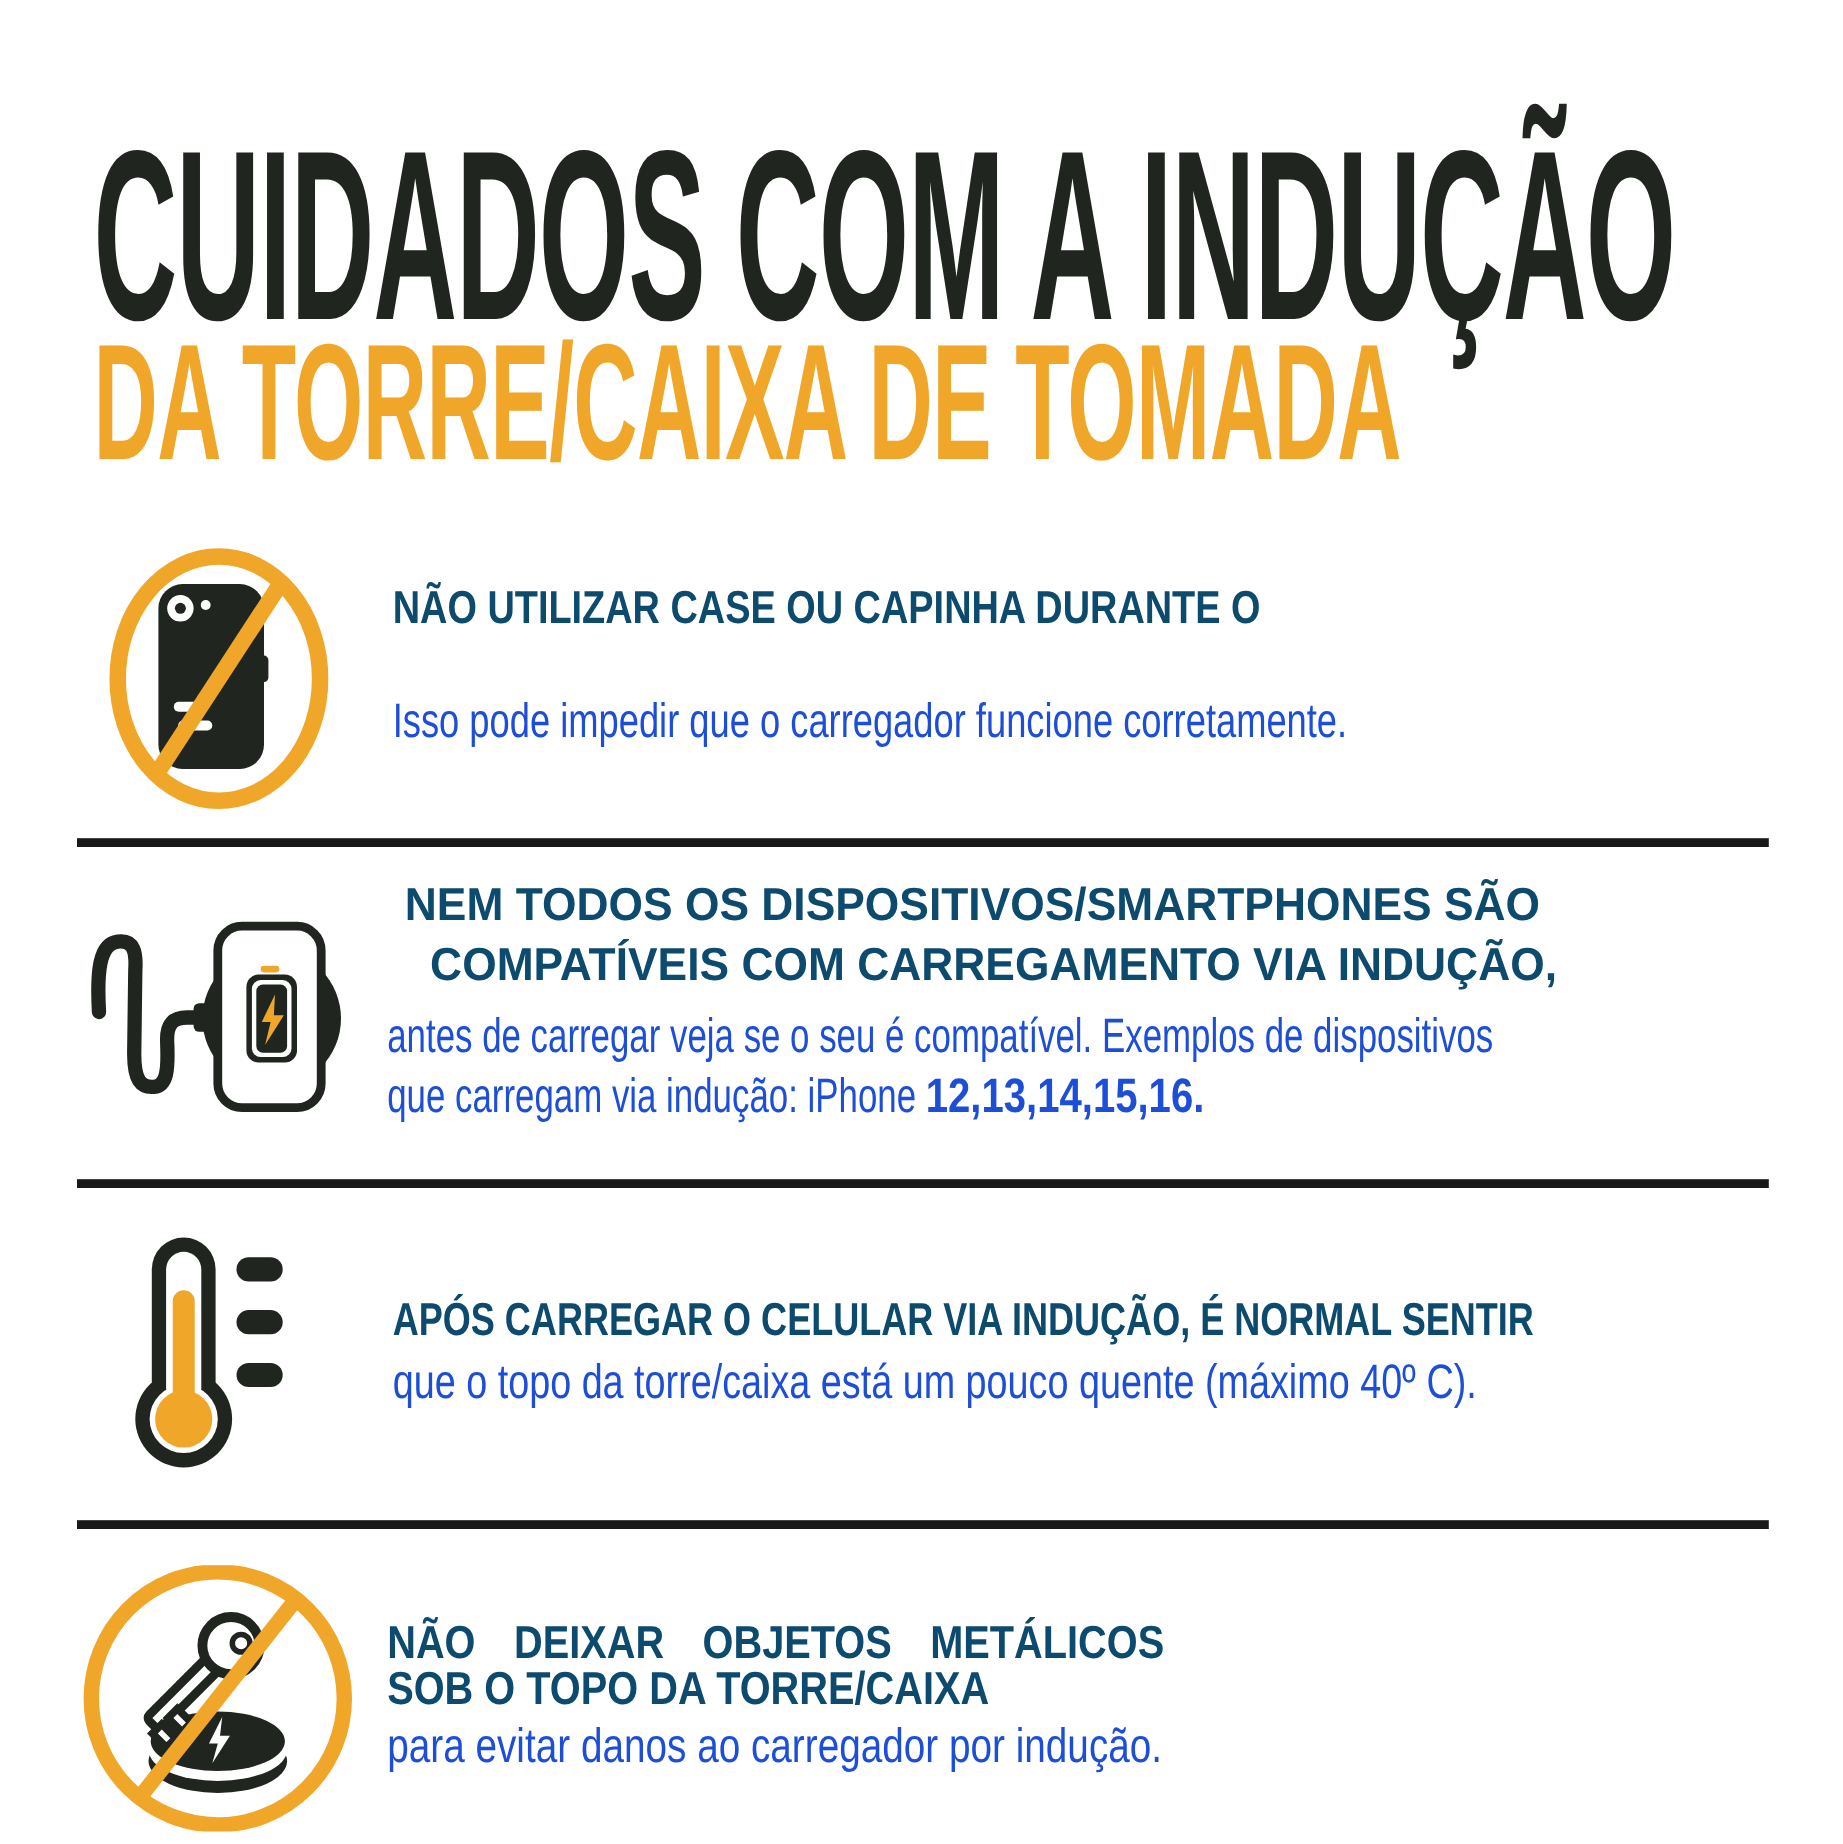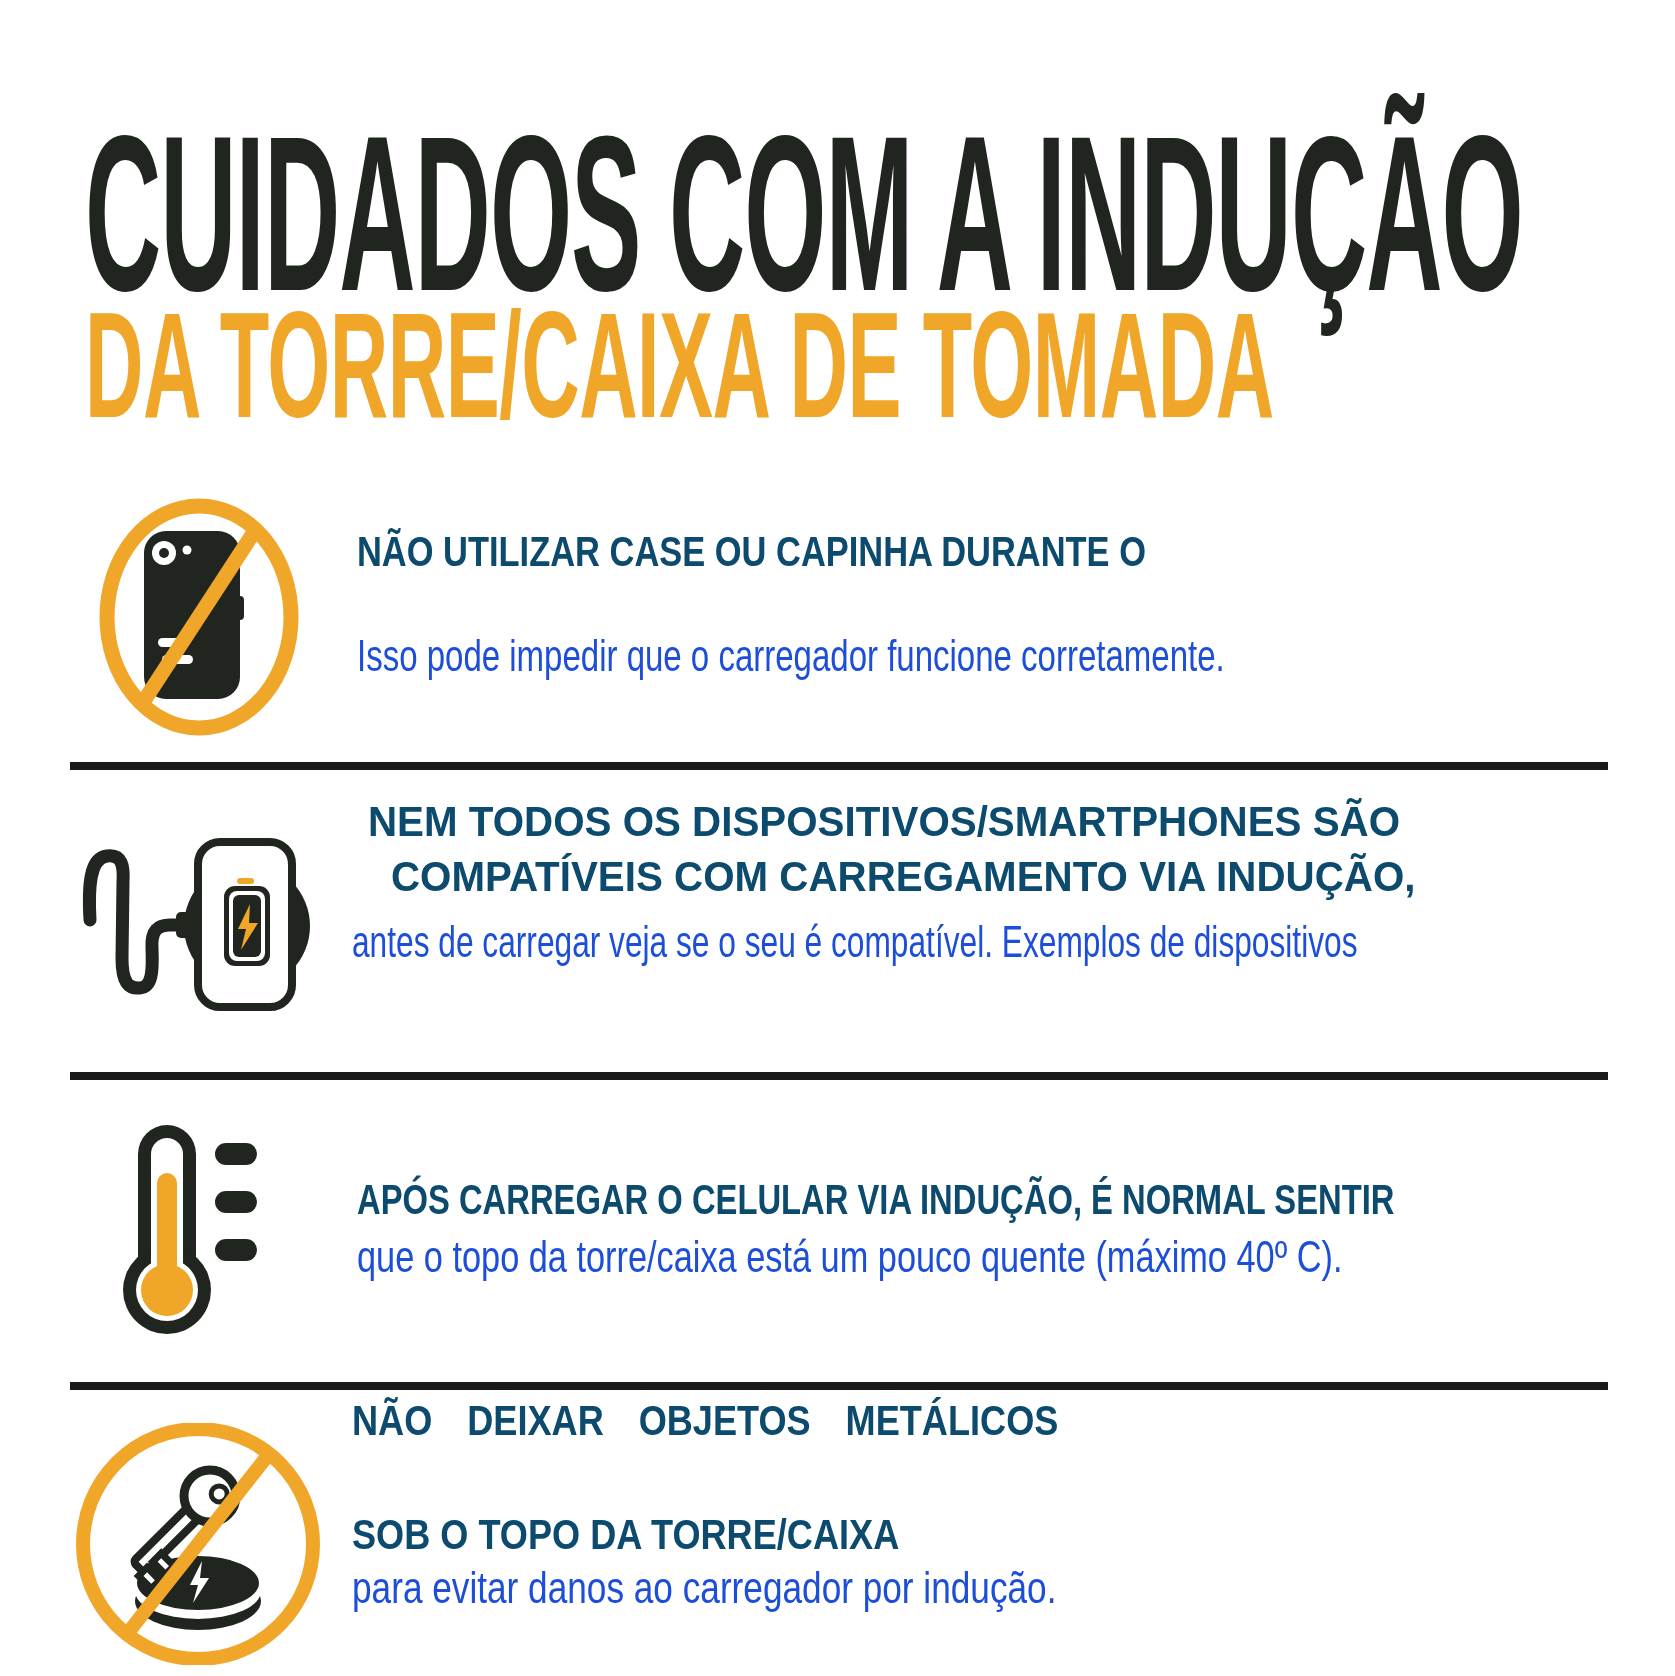--- a/index.html
+++ b/index.html
@@ -60,20 +60,23 @@
   </svg>
   <div class="ln hd" style="left:352px;top:801px;margin-left:16px;">
     <span class="tx" style="transform:scaleX(0.96);">NEM TODOS OS DISPOSITIVOS/SMARTPHONES SÃO</span>
   </div>
   <div class="ln hd" style="left:352px;top:856px;margin-left:39px;">
     <span class="tx" style="transform:scaleX(0.96);">COMPATÍVEIS COM CARREGAMENTO VIA INDUÇÃO,</span>
   </div>
   <div class="ln bd" style="left:352px;top:920px;">
     <span class="tx" style="transform:scaleX(0.72);">antes de carregar veja se o seu é compatível. Exemplos de dispositivos</span>
   </div>
+  <div class="ln bd" style="left:352px;top:975px;">
+    <span class="tx" style="transform:scaleX(0.72);"><span>que carregam via indução: iPhone </span><span class="bnum">12,13,14,15,16.</span></span>
+  </div>
 
   <div class="rule" style="top:1072px;"></div>
 
   <svg class="icon" style="left:85px;top:1118px;" width="180" height="230" viewBox="0 0 180 230">
     <rect x="53" y="7" width="58" height="160" rx="29" fill="#20261F"></rect>
     <circle cx="82" cy="172" r="44" fill="#20261F"></circle>
     <rect x="66" y="20" width="32" height="140" rx="16" fill="#ffffff"></rect>
     <circle cx="82" cy="172" r="31" fill="#ffffff"></circle>
     <rect x="72" y="55" width="20" height="112" rx="10" fill="#F0A629"></rect>
     <circle cx="82" cy="172" r="26" fill="#F0A629"></circle>
@@ -98,21 +101,21 @@
     <g transform="rotate(45 138 73)">
       <rect x="130" y="70" width="16" height="104" rx="4" fill="#ffffff" stroke="#20261F" stroke-width="8"></rect>
       <rect x="144" y="148" width="18" height="12" fill="#ffffff" stroke="#20261F" stroke-width="7"></rect>
       <rect x="144" y="168" width="18" height="12" fill="#ffffff" stroke="#20261F" stroke-width="7"></rect>
       <circle cx="138" cy="73" r="26" fill="#ffffff" stroke="#20261F" stroke-width="9"></circle>
       <circle cx="143" cy="65" r="8" fill="#ffffff" stroke="#20261F" stroke-width="5"></circle>
     </g>
     <ellipse cx="126" cy="121" rx="115" ry="115" fill="none" stroke="#F0A629" stroke-width="14"></ellipse>
     <line x1="197" y1="31" x2="55" y2="211" stroke="#F0A629" stroke-width="14"></line>
   </svg>
-  <div class="ln hd" style="left:352px;top:1400px;">
+  <div class="ln hd" style="left:352px;top:1472px;">
     <span class="tx" style="transform:scaleX(0.86);word-spacing:29px;">NÃO DEIXAR OBJETOS METÁLICOS</span>
   </div>
   <div class="ln hd" style="left:352px;top:1514px;">
     <span class="tx" style="transform:scaleX(0.86);">SOB O TOPO DA TORRE/CAIXA</span>
   </div>
   <div class="ln bd" style="left:352px;top:1566px;text-align:right;">
     <span class="tx" style="transform:scaleX(0.80);">para evitar danos ao carregador por indução.</span>
   </div>
 
 </div>

